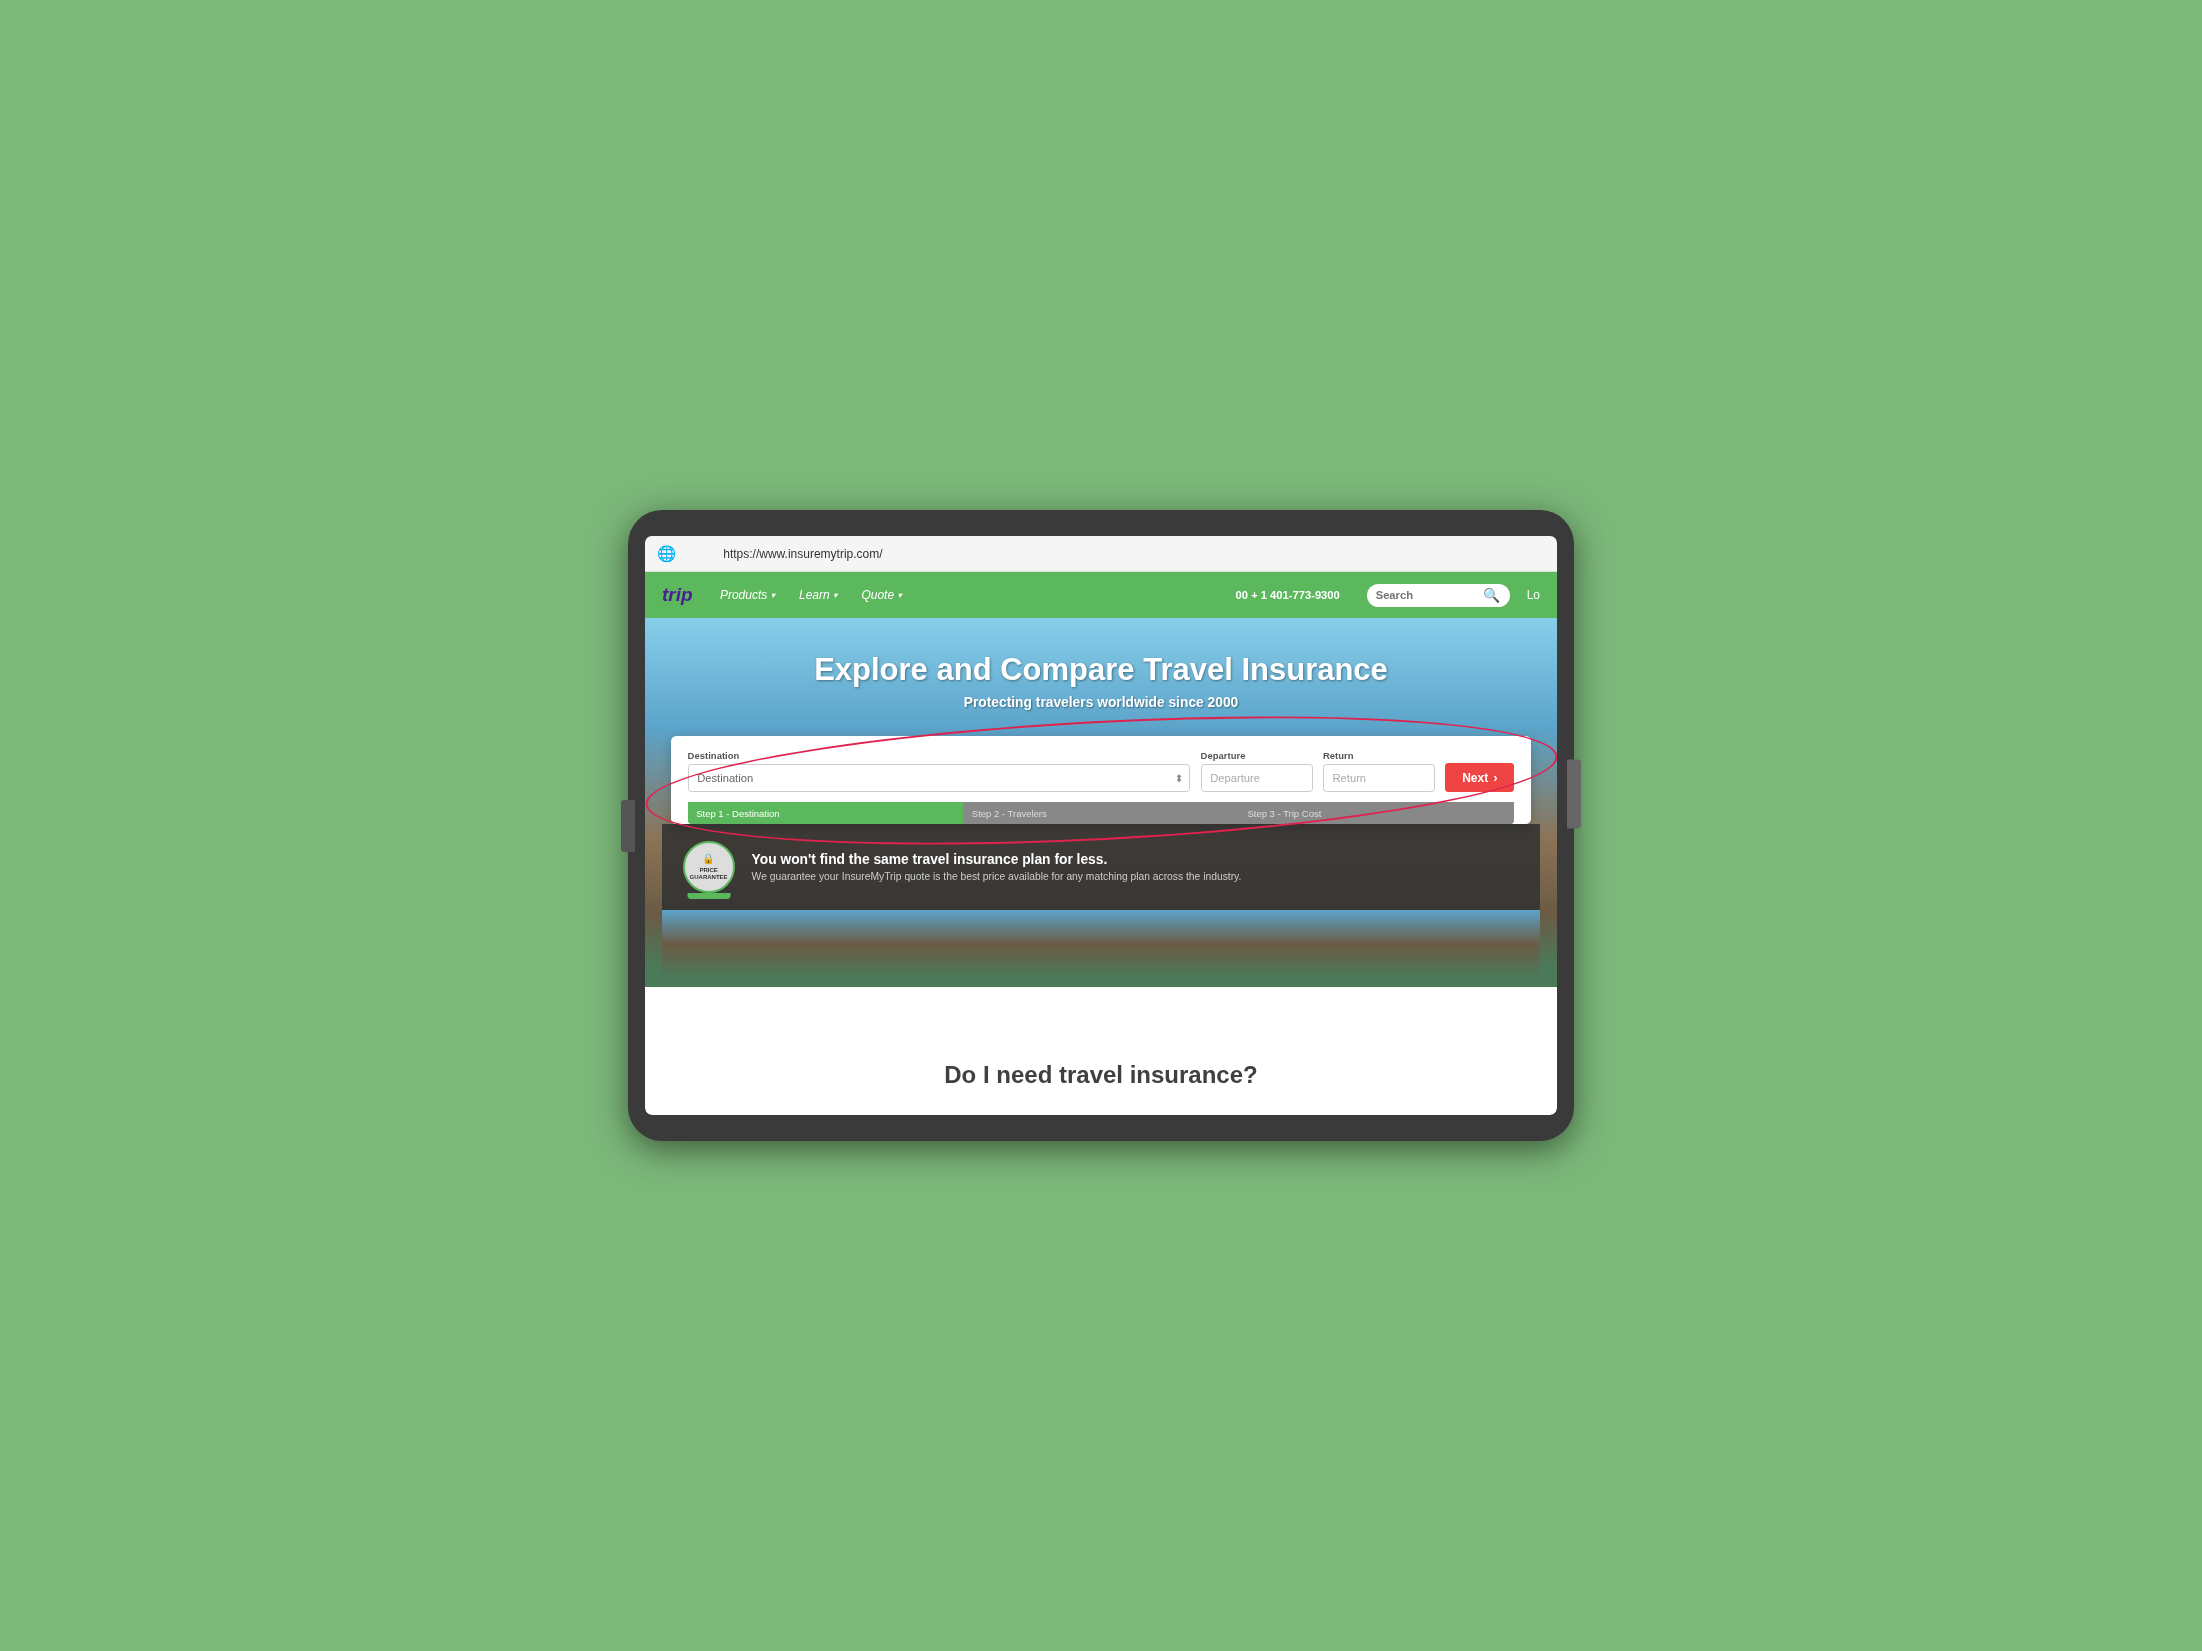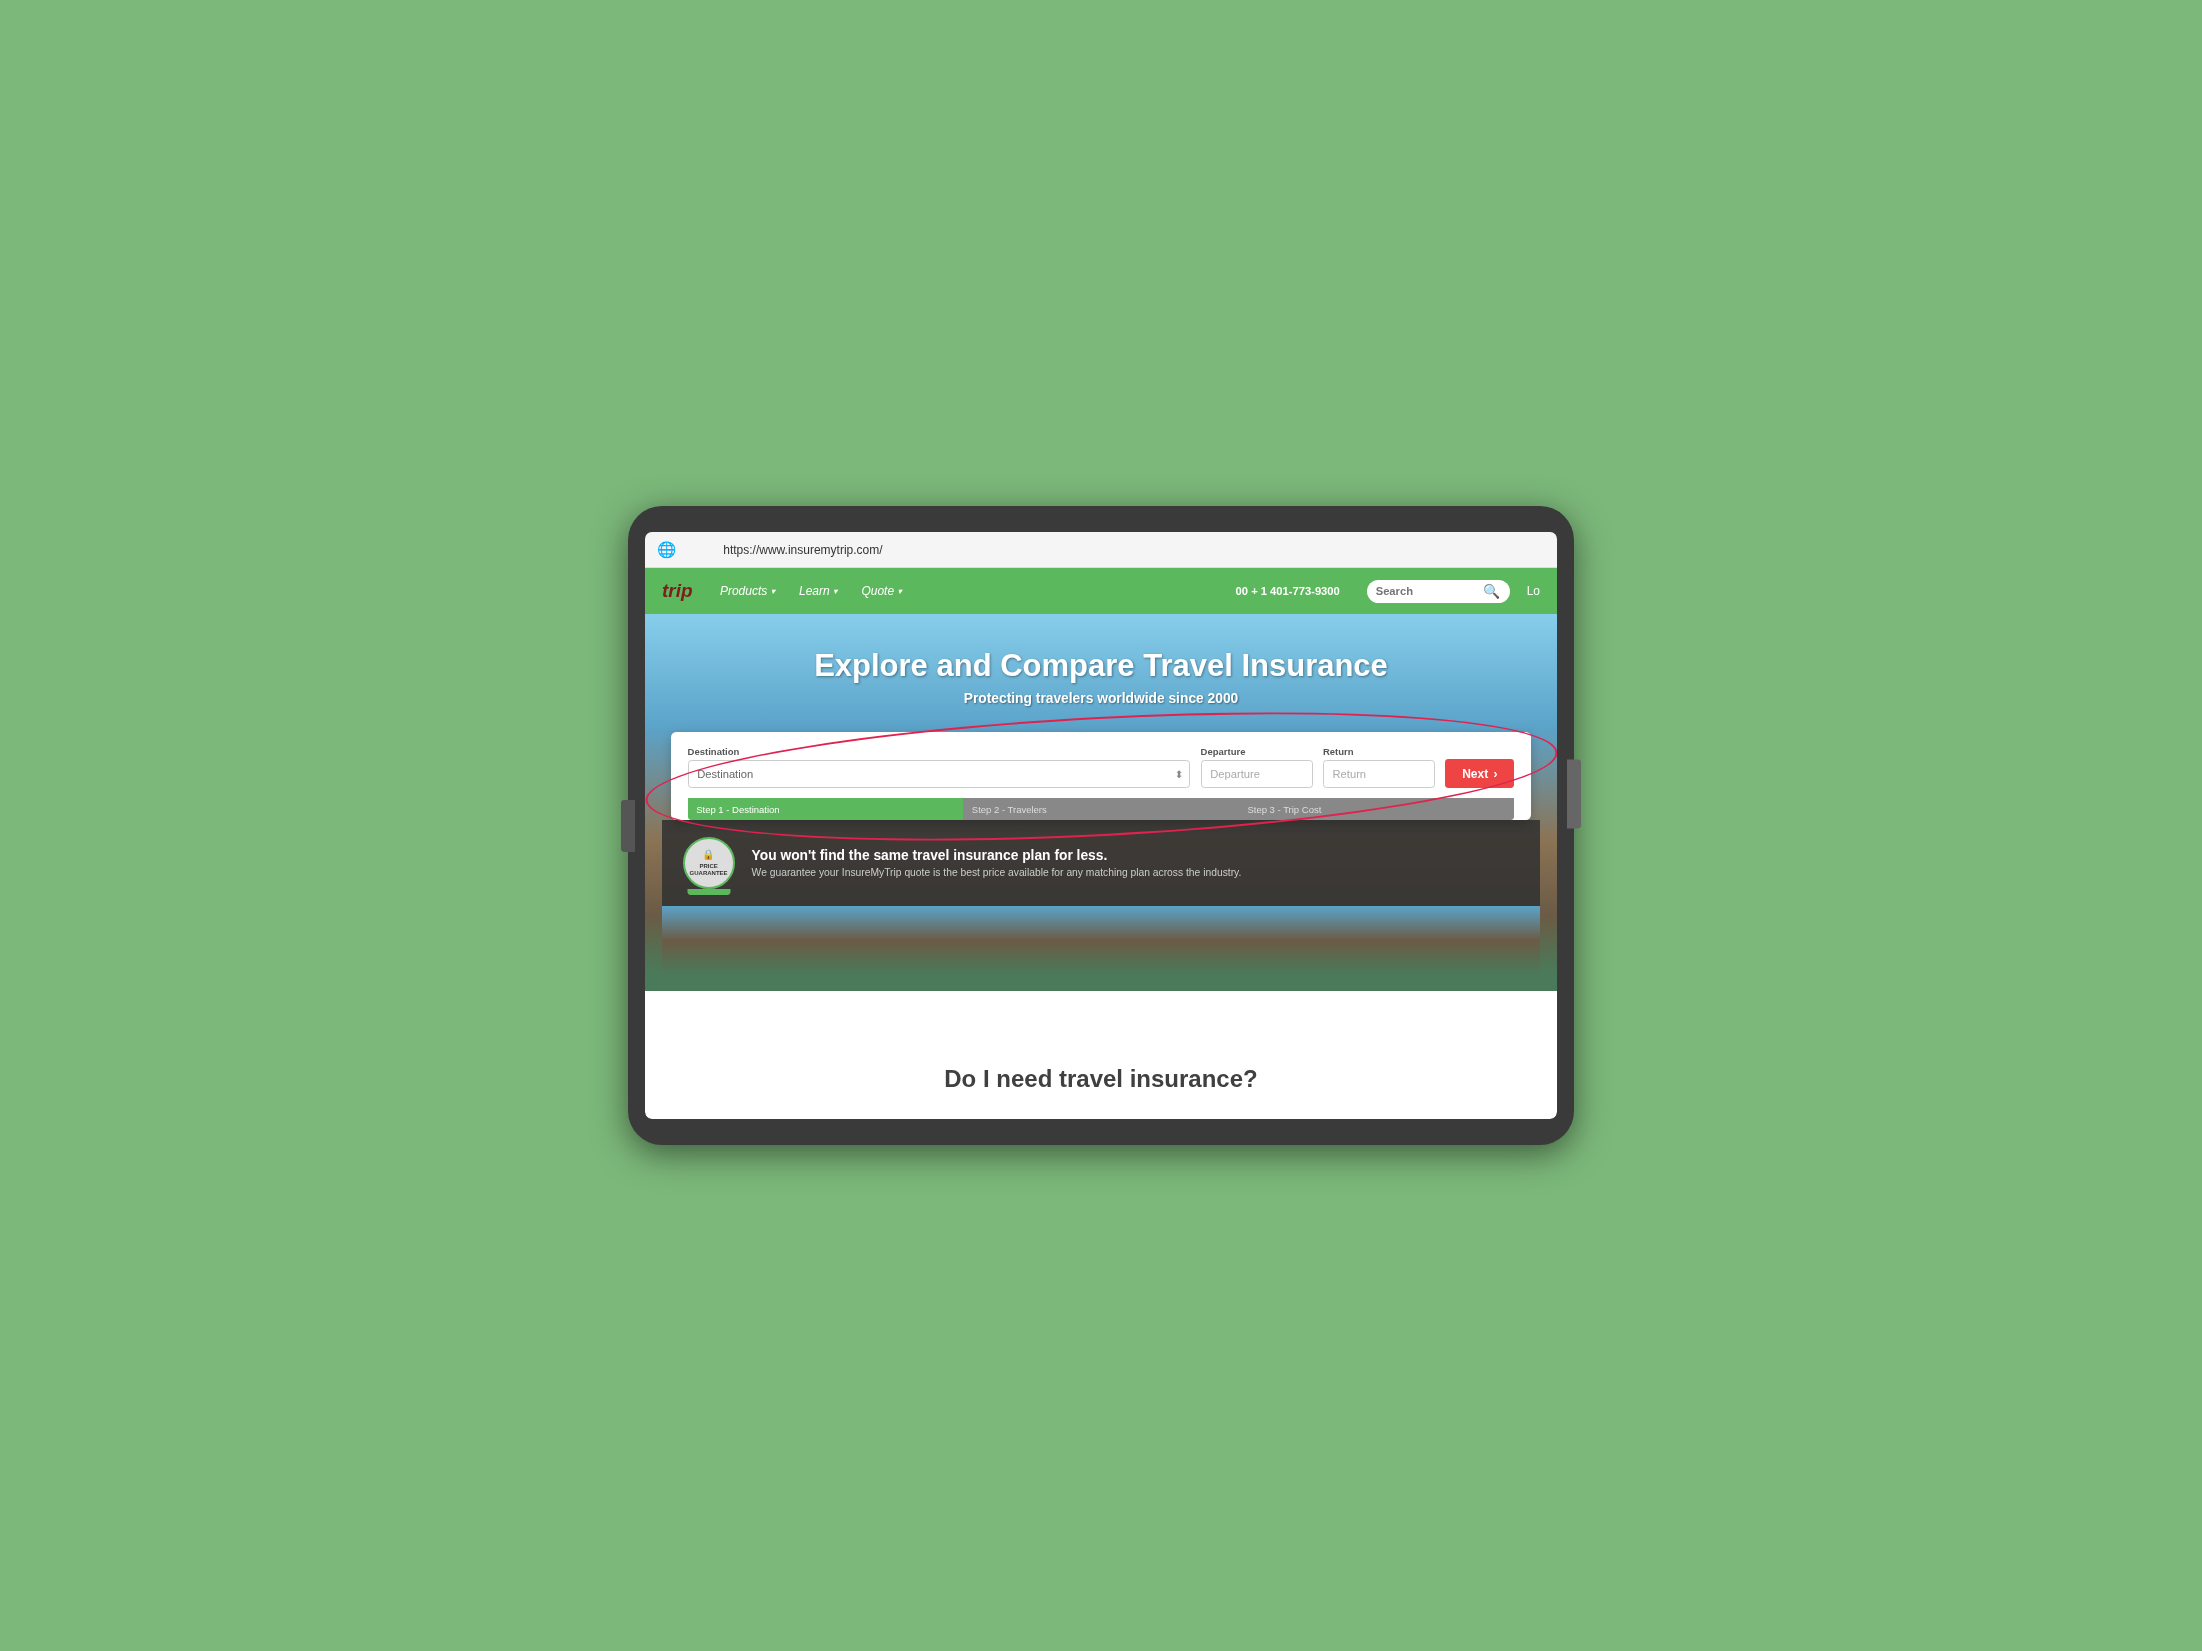--- a/index.html
+++ b/index.html
@@ -83,21 +83,21 @@
     }
 
     .nav-logo {
       color: white;
       font-size: 19px;
       font-weight: bold;
       font-style: italic;
     }
 
     .nav-logo span {
-      color: #7f1d1d;
+      color: #4c1d95;
       text-align: right;
     }
 
     .nav-links {
       display: flex;
       gap: 3.4px;
       flex: 1;
     }
 
     .nav-link {
@@ -147,21 +147,21 @@
 
     .nav-login {
       color: white;
       font-size: 12px;
       cursor: pointer;
     }
 
     
     .hero {
       background: linear-gradient(180deg, #87CEEB 0%, #5BA3C9 30%, #8B7355 60%, #6B5B45 80%, #4a7a5a 95%);
-      padding: 34px 17px 16px;
+      padding: 34px 17px 8px;
       position: relative;
       min-height: 327px;
     }
 
     .hero-title {
       color: white;
       font-size: 31px;
       font-weight: bold;
       text-align: center;
       text-shadow: 0.9px 0.9px 2.6px rgba(0,0,0,0.4);

